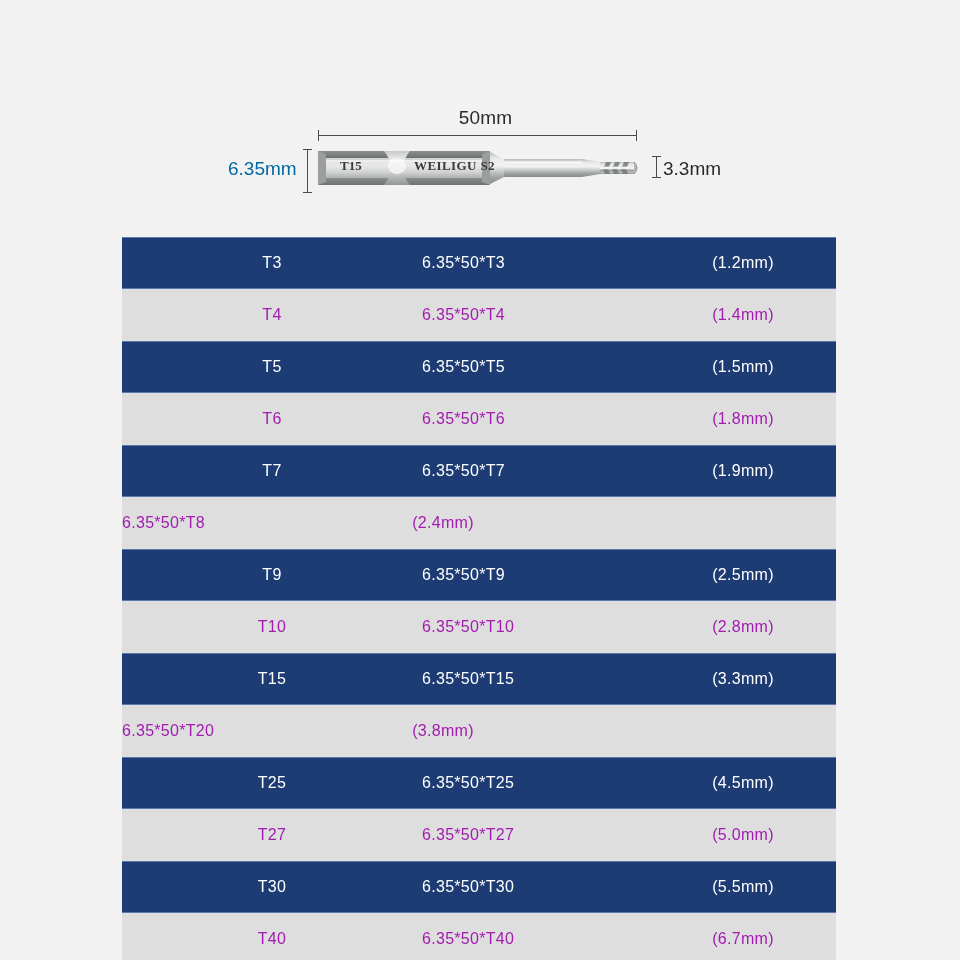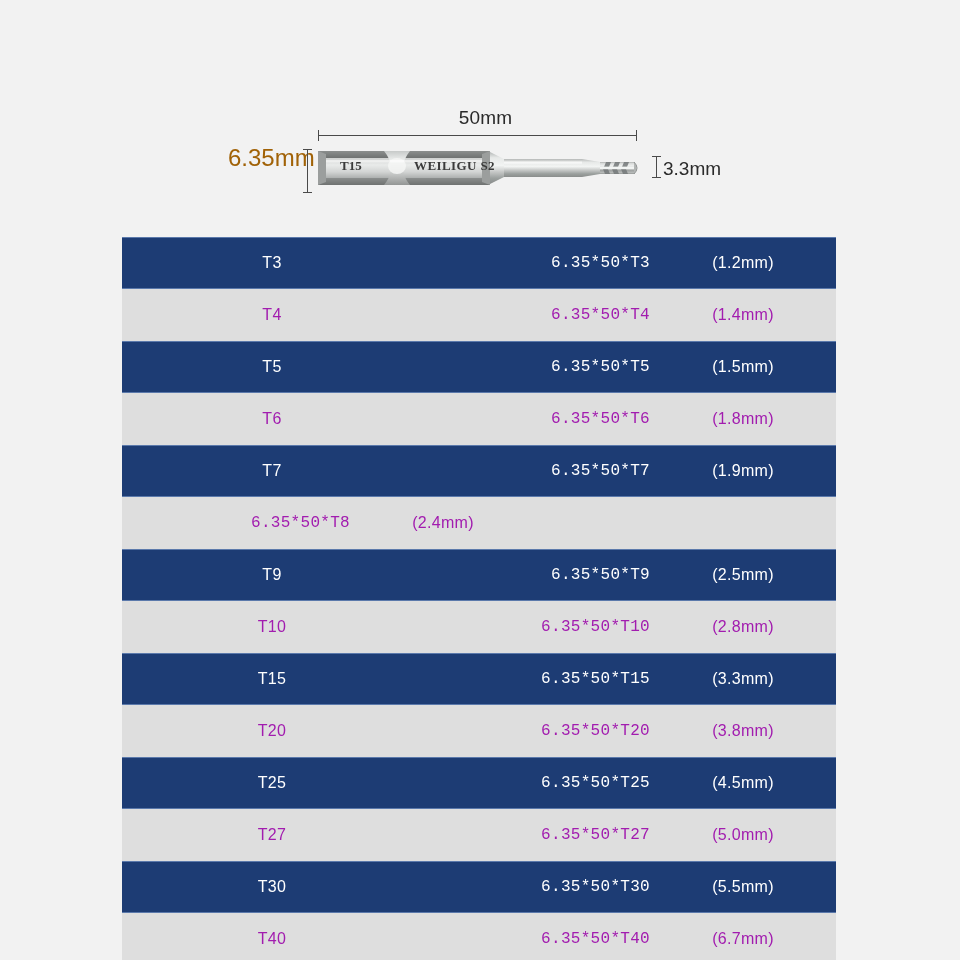--- a/index.html
+++ b/index.html
@@ -57,23 +57,23 @@
     text-align: center;
     font-size: 19px;
     color: #2b2b2b;
     letter-spacing: .2px;
   }
 
   
   #w-label {
     position: absolute;
     left: 228px;
-    top: 144px;
-    font-size: 24px;
-    color: #a16207;
+    top: 158px;
+    font-size: 19px;
+    color: #0369a1;
     white-space: nowrap;
   }
   #w-cap {
     position: absolute;
     left: 303px;
     top: 149px;
     width: 9px;
     height: 44px;
   }
   #w-cap .v {
@@ -168,23 +168,22 @@
     background: #dedede;
     color: #a21caf;
   }
   .spec-row .c1 {
     width: 300px;
     text-align: center;
     letter-spacing: .3px;
   }
   .spec-row .c2 {
     width: 228px;
-    text-align: right;
+    text-align: left;
     letter-spacing: .3px;
-    font-family: Liberation Mono, monospace;
   }
   .spec-row .c3 {
     width: 186px;
     text-align: center;
     letter-spacing: .3px;
   }
 </style>
 </head>
 <body>
 
@@ -331,21 +330,20 @@
       <div class="c1">T10</div>
       <div class="c2">6.35*50*T10</div>
       <div class="c3">(2.8mm)</div>
     </div>
     <div class="spec-row blue">
       <div class="c1">T15</div>
       <div class="c2">6.35*50*T15</div>
       <div class="c3">(3.3mm)</div>
     </div>
     <div class="spec-row gray">
-      <div class="c1">T20</div>
       <div class="c2">6.35*50*T20</div>
       <div class="c3">(3.8mm)</div>
     </div>
     <div class="spec-row blue">
       <div class="c1">T25</div>
       <div class="c2">6.35*50*T25</div>
       <div class="c3">(4.5mm)</div>
     </div>
     <div class="spec-row gray">
       <div class="c1">T27</div>

